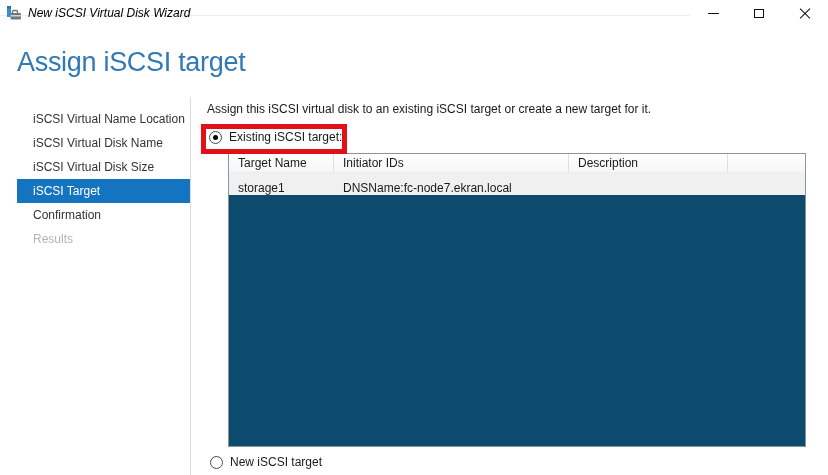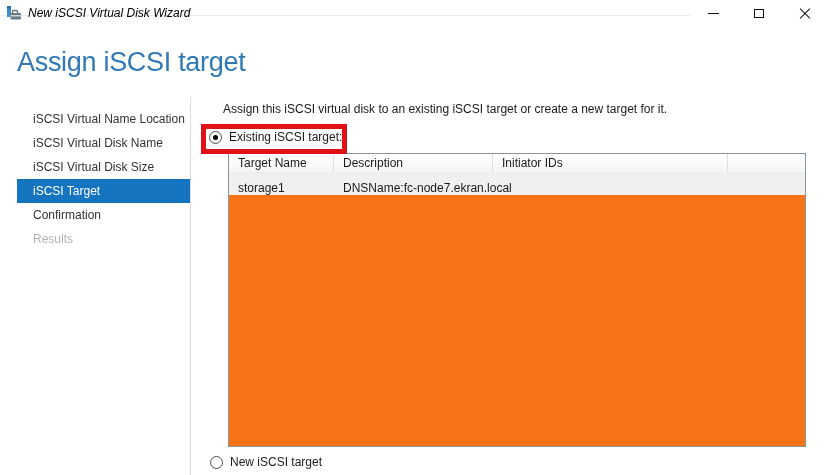--- a/index.html
+++ b/index.html
@@ -26,33 +26,33 @@
   .page-title { position:absolute; left:17px; top:47px; font-size:27px; font-weight:300; color:#3079b5; letter-spacing:-0.3px; white-space:nowrap; }
 
   
   .sidebar { position:absolute; left:17px; top:107px; width:173px; }
   .side-item { height:24px; line-height:24px; padding-left:16px; color:#333; white-space:nowrap; }
   .side-item.selected { background:#1574bf; color:#fff; }
   .side-item.disabled { color:#b3b3b3; }
   .v-sep { position:absolute; left:190px; top:97px; width:1px; height:378px; background:#dcdcdc; }
 
   
-  .instruction { position:absolute; left:207px; top:101px; line-height:16px; white-space:nowrap;margin-left:16px; }
+  .instruction { position:absolute; left:207px; top:101px; line-height:16px; white-space:nowrap; }
 
   .red-annotation { position:absolute; left:201px; top:124px; width:146px; height:30px; border:5px solid #e01218; pointer-events:none; z-index:6; }
 
   .radio-row { position:absolute; display:flex; align-items:center; gap:7px; }
   .radio-existing { left:209px; top:130px; }
   .radio-new { left:210px; top:455px;align-items:center; }
   .radio { width:13px; height:13px; border:1px solid #4a4a4a; border-radius:50%; background:#fff; position:relative; flex:none; }
   .radio.checked::after { content:""; position:absolute; left:3px; top:3px; width:5px; height:5px; border-radius:50%; background:#000; }
   .radio-label { line-height:14px; white-space:nowrap; }
 
   
-  .target-table { position:absolute; left:228px; top:153px; width:578px; height:294px; border:1px solid #8a949c; background:#f97316; z-index:2; }
+  .target-table { position:absolute; left:228px; top:153px; width:578px; height:294px; border:1px solid #8a949c; background:#0c4a6e; z-index:2; }
   .thead { display:flex; height:19px; }
   .th { background:linear-gradient(#ffffff,#f5f6f7); border-right:1px solid #e0e0e0; border-bottom:1px solid #ededed; padding-left:9px; line-height:18px; font-size:12px; color:#1a1a1a; overflow:hidden; white-space:nowrap; }
   .col-0 { width:105px; }
   .col-1 { width:235px; }
   .col-2 { width:159px; }
   .col-3 { flex:1; border-right:none; }
   .trow { display:flex; height:22px; background:#f0f0f0; align-items:flex-end; }
   .td { padding-left:9px; overflow:hidden; white-space:nowrap; }
 </style>
 </head>
@@ -96,22 +96,22 @@
 
 <div class="radio-row radio-existing">
   <span class="radio checked"></span>
   <span class="radio-label">Existing iSCSI target:</span>
 </div>
 <div class="red-annotation"></div>
 
 <div class="target-table">
   <div class="thead">
     <div class="th col-0">Target Name</div>
+    <div class="th col-1">Initiator IDs</div>
     <div class="th col-2">Description</div>
-    <div class="th col-1">Initiator IDs</div>
     <div class="th col-3"></div>
   </div>
   <div class="trow">
     <div class="td col-0">storage1</div>
     <div class="td col-1">DNSName:fc-node7.ekran.local</div>
     <div class="td col-2"></div>
     <div class="td col-3"></div>
   </div>
 </div>
 

